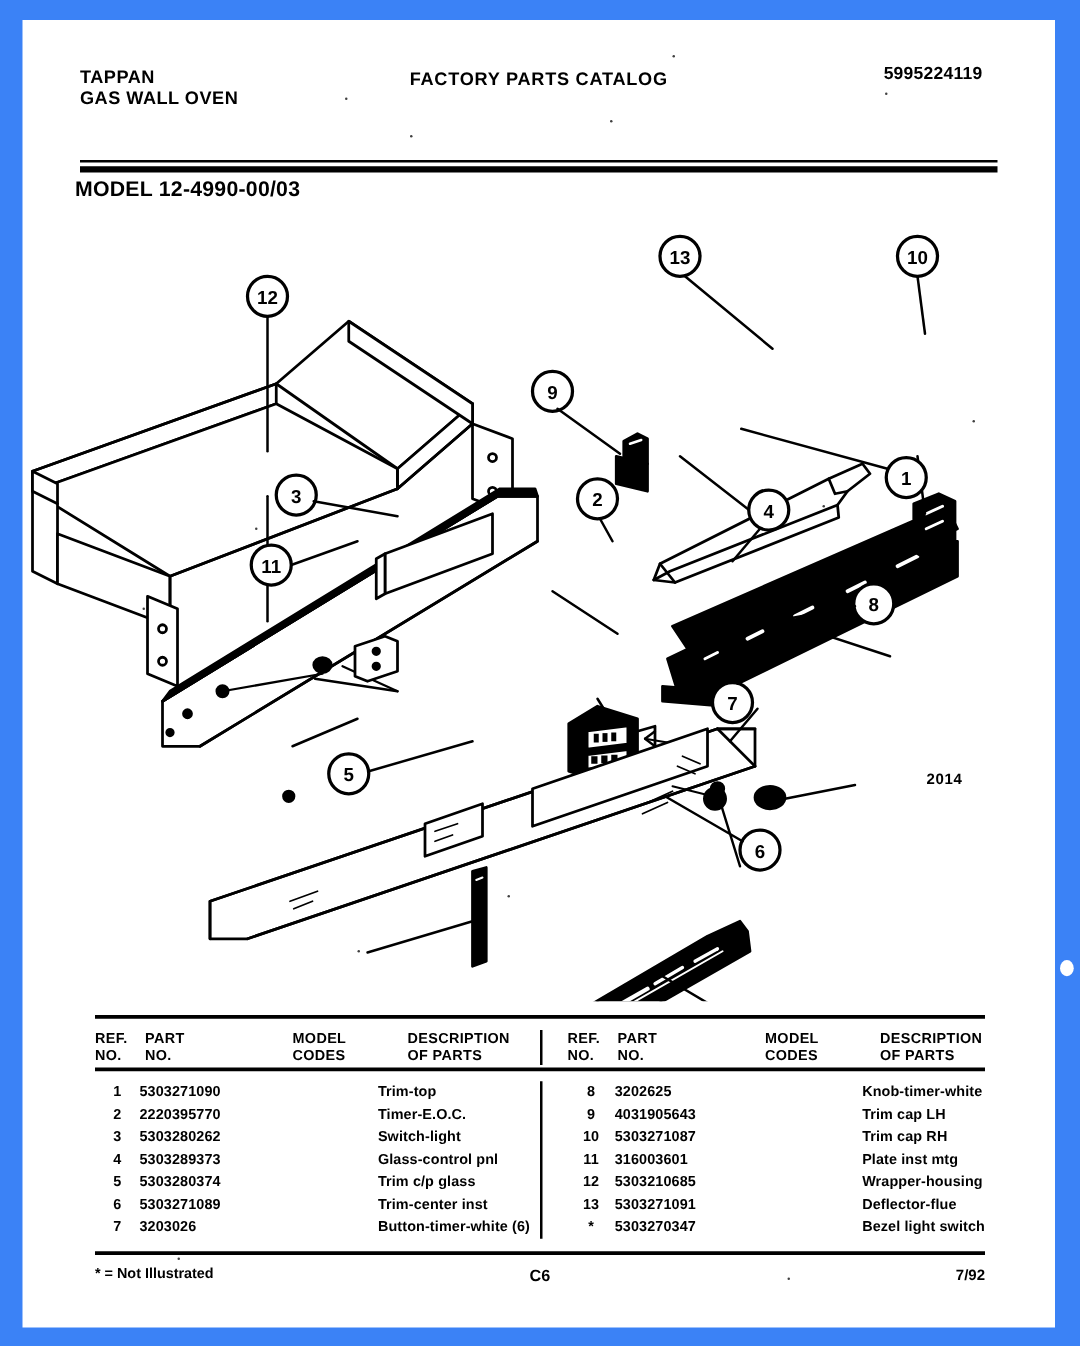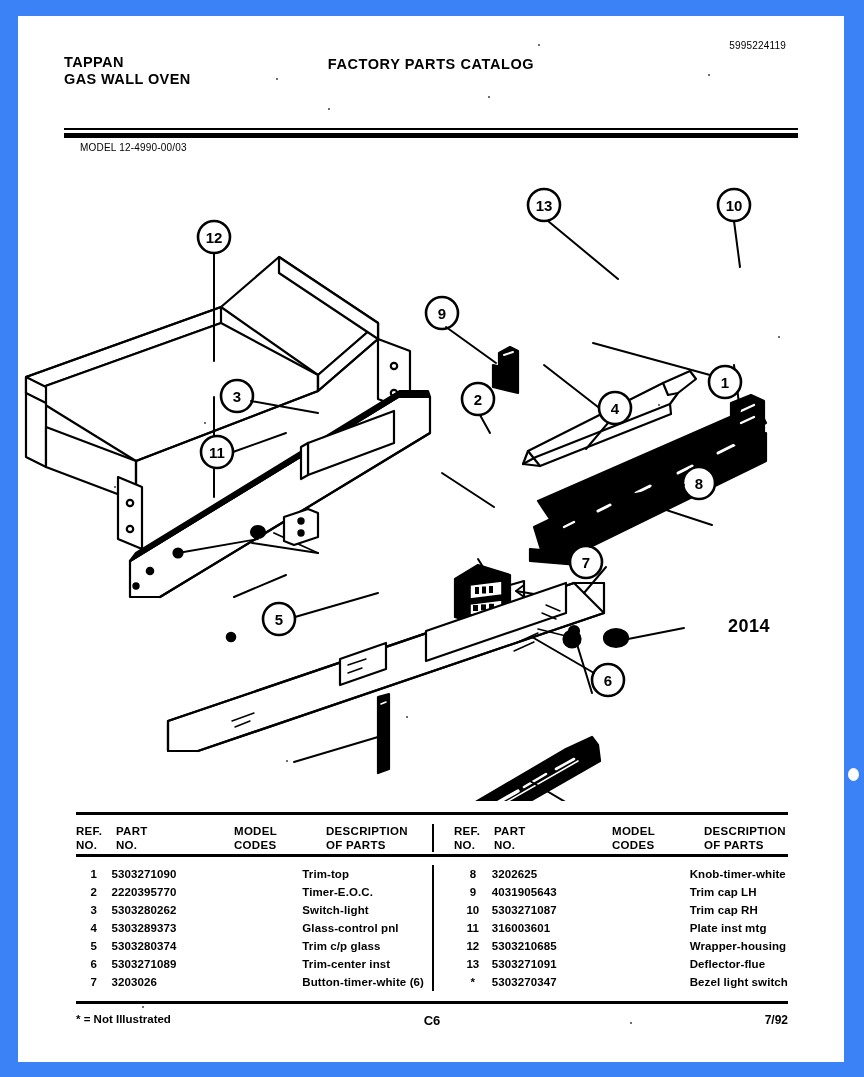--- a/index.html
+++ b/index.html
@@ -41,23 +41,23 @@
     top: 40px;
     text-align: center;
     font-size: 14.5px;
     font-weight: bold;
     letter-spacing: 0.6px;
     color: #000;
   }
   .hdr-catnum {
     position: absolute;
     right: 58px;
-    top: 24px;
-    font-size: 10px;
-    font-weight: normal;
+    top: 34px;
+    font-size: 14px;
+    font-weight: bold;
     letter-spacing: 0.2px;
     color: #000;
   }
 
   .rule-thin {
     position: absolute;
     left: 46px;
     width: 734px;
     height: 2px;
     background: #000;
@@ -66,43 +66,43 @@
   .rule-thick {
     position: absolute;
     left: 46px;
     width: 734px;
     height: 5px;
     background: #000;
     top: 117px;
   }
   .model-line {
     position: absolute;
-    left: 62px;
+    left: 42px;
     top: 126px;
-    font-size: 10px;
-    font-weight: normal;
+    font-size: 17px;
+    font-weight: bold;
     letter-spacing: 0.2px;
     color: #000;
   }
 
   
   #diagram {
     position: absolute;
     left: 0;
     top: 145px;
     width: 826px;
     height: 640px;
   }
   #diagram svg { display: block; }
 
   .fig-num {
     position: absolute;
     right: 74px;
     top: 600px;
-    font-size: 18px;
+    font-size: 12px;
     font-weight: bold;
     color: #000;
     letter-spacing: 0.5px;
   }
 
   
   #table-wrap {
     position: absolute;
     left: 58px;
     top: 796px;

